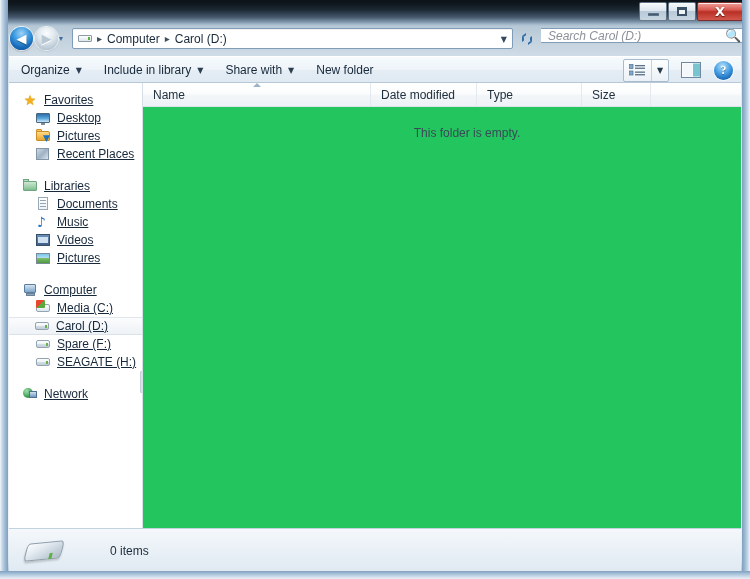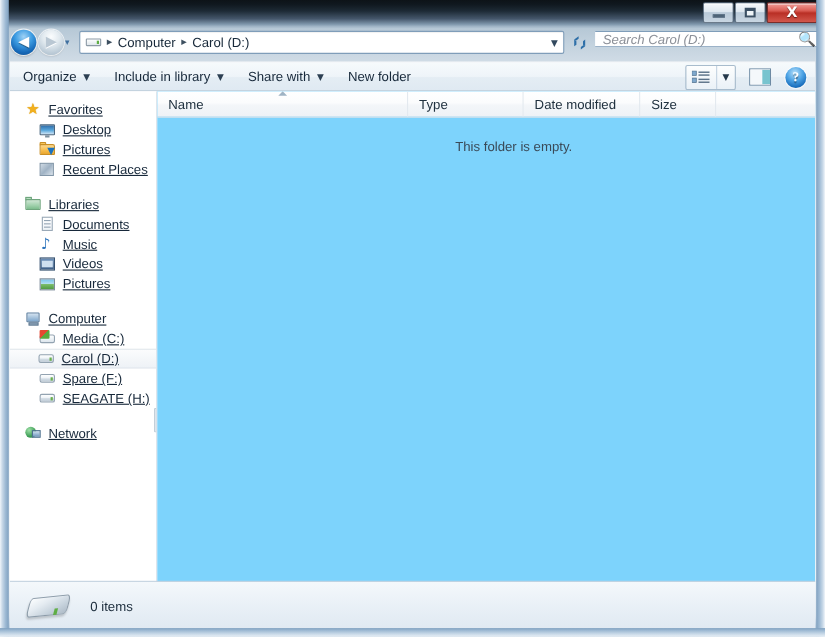--- a/index.html
+++ b/index.html
@@ -433,21 +433,21 @@
     border: 1px solid #c3cfd9;
     box-sizing: border-box;
     border-radius: 1px;
     cursor: default;
   }
 
   
   #listpane {
     flex: 1;
     position: relative;
-    background: #7dd3fc;
+    background: #22c55e;
     overflow: hidden;
   }
   #colheader {
     height: 23px;
     background: linear-gradient(to bottom, #ffffff 0%, #fbfcfd 45%, #f3f6f9 55%, #eef2f6 100%);
     border-bottom: 1px solid #dde4eb;
     display: flex;
     align-items: center;
     position: relative;
   }
@@ -487,20 +487,21 @@
 
   
   #statusbar {
     position: absolute;
     left: 9px; top: 528px;
     width: 732px; height: 43px;
     background: linear-gradient(to bottom, #f4f8fb 0%, #eaf1f7 45%, #e0e9f2 100%);
     border-top: 1px solid #c3d2df;
     display: flex;
     align-items: center;
+    gap: 28px;
   }
   #status-icon {
     width: 40px; height: 32px;
     margin-left: 15px;
     position: relative;
   }
   #status-icon .disk {
     position: absolute;
     left: 2px; top: 7px;
     width: 36px; height: 18px;
@@ -751,25 +752,25 @@
       </div>
 
       <div id="splitter-grip"></div>
     </div>
 
     <div id="listpane">
       <div id="colheader">
         <div class="col sorted" style="width:228px">
           <span>Name</span>
         </div>
+        <div class="col" style="width:106px">
+          <span>Date modified</span>
+        </div>
         <div class="col" style="width:105px">
           <span>Type</span>
-        </div>
-        <div class="col" style="width:106px">
-          <span>Date modified</span>
         </div>
         <div class="col" style="width:69px">
           <span>Size</span>
         </div>
         <div class="col" style="flex:1;border-right:none"></div>
       </div>
 
       <div id="empty-msg">This folder is empty.</div>
     </div>
   </div>

